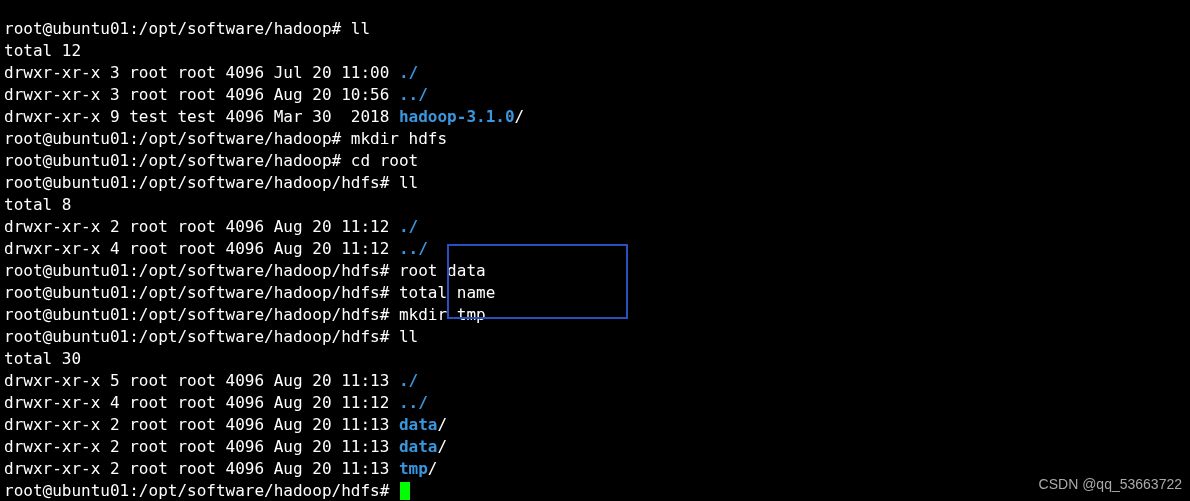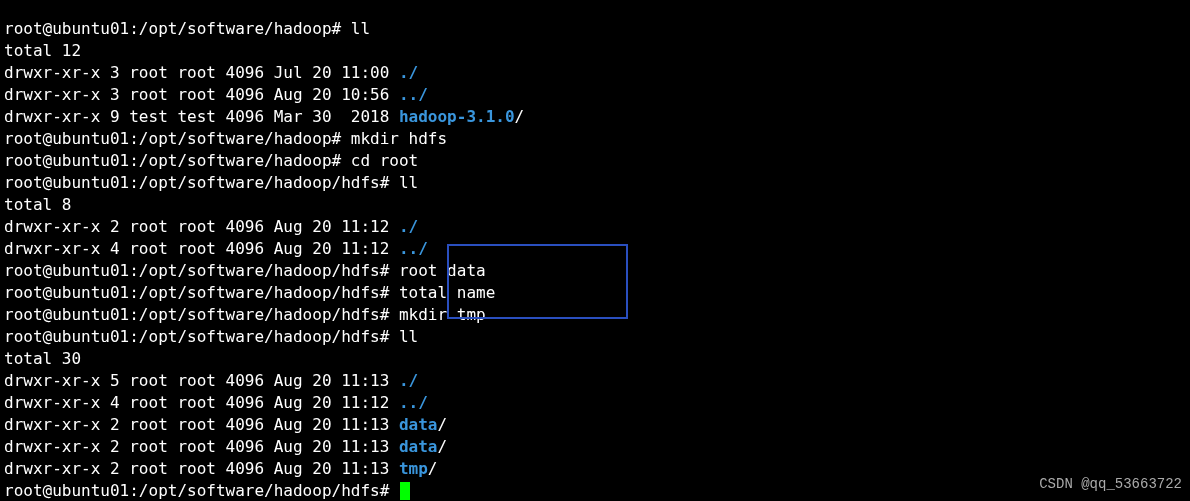--- a/index.html
+++ b/index.html
@@ -13,21 +13,21 @@
     width: 1190px;
     height: 501px;
     overflow: hidden;
     position: relative;
   }
   .term {
     padding: 2px 4px;
     white-space: pre;
   }
   .dir  { color: #3a96dd; font-weight: bold; }
-  .wm   { color: #aaa; position: absolute; right: 8px; bottom: 6px; font-size: 14px; font-family: Liberation Mono, monospace; }
+  .wm   { color: #aaa; position: absolute; right: 8px; bottom: 6px; font-size: 14px; font-family: Liberation Sans, sans-serif; }
   .cursor {
     display: inline-block;
     width: 10px;
     height: 18px;
     background: #00ff00;
     vertical-align: text-bottom;
     margin-left: 1px;
   }
   .boxed {
     position: absolute;

